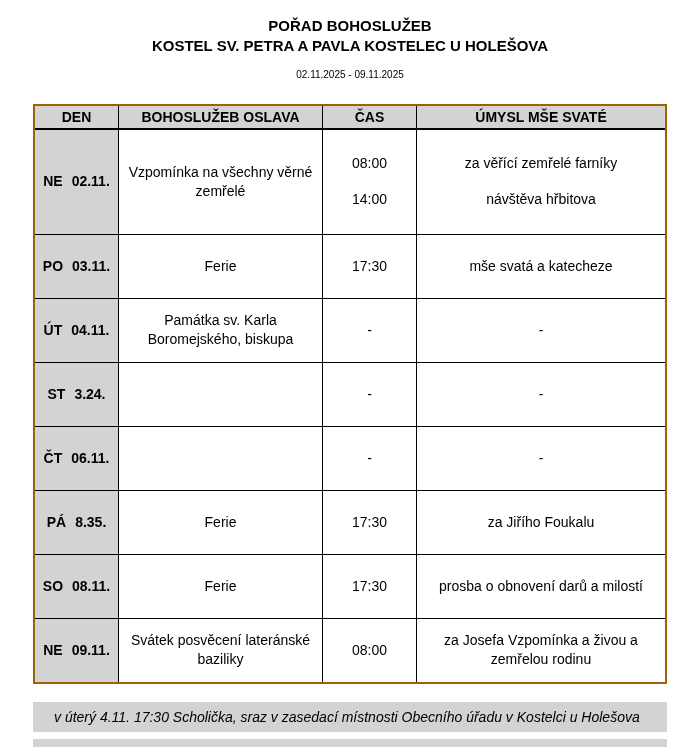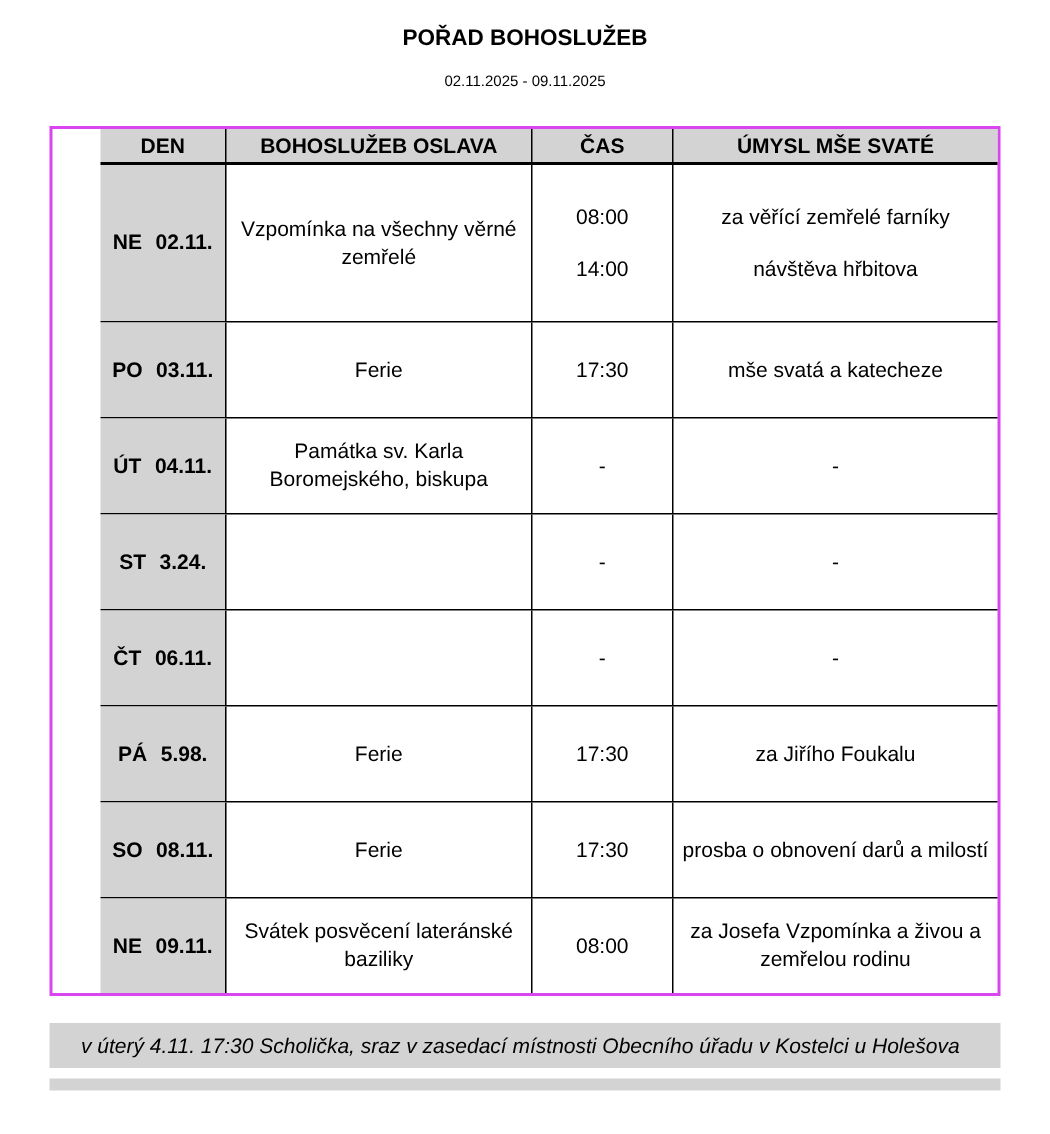--- a/index.html
+++ b/index.html
@@ -24,22 +24,21 @@
     font-weight: bold;
     line-height: 1.32;
   }
   .date-range {
     font-size: 10px;
     line-height: 1.4;
     margin-top: 12px;
   }
   .schedule-table {
     margin-top: 22px;
-    border: 2px solid #d946ef;
-    padding-left: 32px;
+    border: 2px solid #a16207;
   }
   .thead {
     display: grid;
     grid-template-columns: 84px 204px 94px 1fr;
     background: #d3d3d3;
     border-bottom: 2px solid #000;
     font-weight: bold;
   }
   .th {
     box-sizing: border-box;
@@ -94,20 +93,21 @@
     background: #d3d3d3;
   }
 </style>
 </head>
 <body>
 
 <div class="page">
 
   <div class="title-block">
     <div class="title-line">POŘAD BOHOSLUŽEB</div>
+    <div class="title-line">KOSTEL SV. PETRA A PAVLA KOSTELEC U HOLEŠOVA</div>
     <div class="date-range">02.11.2025 - 09.11.2025</div>
   </div>
 
   <div class="schedule-table">
 
     <div class="thead">
       <div class="th">DEN</div>
       <div class="th">BOHOSLUŽEB OSLAVA</div>
       <div class="th">ČAS</div>
       <div class="th">ÚMYSL MŠE SVATÉ</div>
@@ -165,21 +165,21 @@
         <span>06.11.</span>
       </div>
       <div class="cell"></div>
       <div class="cell">-</div>
       <div class="cell">-</div>
     </div>
 
     <div class="trow">
       <div class="cell cell-den">
         <span>PÁ</span>
-        <span>5.98.</span>
+        <span>8.35.</span>
       </div>
       <div class="cell">Ferie</div>
       <div class="cell">17:30</div>
       <div class="cell">za Jiřího Foukalu</div>
     </div>
 
     <div class="trow">
       <div class="cell cell-den">
         <span>SO</span>
         <span>08.11.</span>

